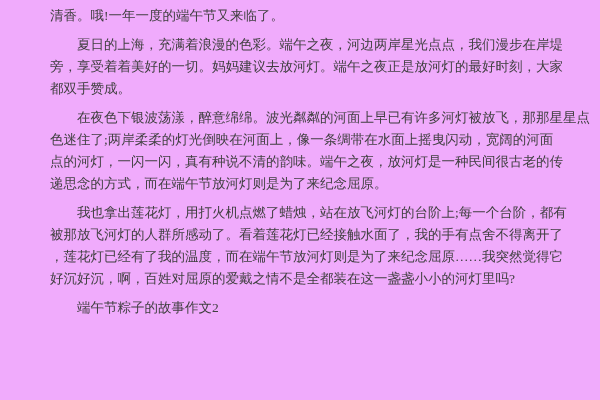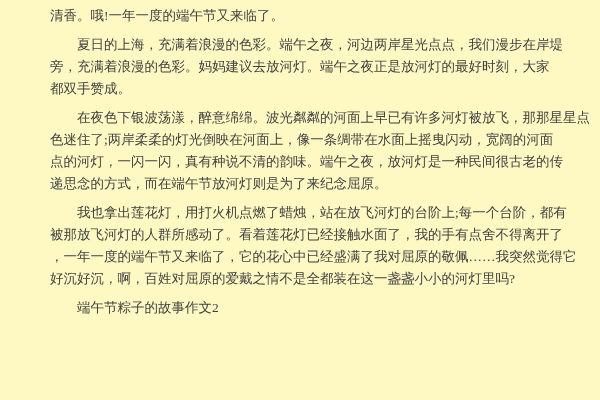--- a/index.html
+++ b/index.html
@@ -41,37 +41,37 @@
     text-align-last: justify;
     text-justify: inter-character;
   }
   .para.indent .line:first-child {
     padding-left: 27px;
   }
 </style>
 </head>
 <body>
 
-<div class="page" style="background: #fef9c3; color: rgb(63, 63, 63);">
+<div class="page" style="background: #f0abfc; color: rgb(63, 63, 63);">
     <div class="para">
       <div class="line">清香。哦!一年一度的端午节又来临了。</div>
     </div>
     <div class="para indent">
       <div class="line fill">夏日的上海，充满着浪漫的色彩。端午之夜，河边两岸星光点点，我们漫步在岸堤</div>
-      <div class="line fill">旁，充满着浪漫的色彩。妈妈建议去放河灯。端午之夜正是放河灯的最好时刻，大家</div>
+      <div class="line fill">旁，享受着着美好的一切。妈妈建议去放河灯。端午之夜正是放河灯的最好时刻，大家</div>
       <div class="line">都双手赞成。</div>
     </div>
     <div class="para indent">
       <div class="line fill">在夜色下银波荡漾，醉意绵绵。波光粼粼的河面上早已有许多河灯被放飞，那那星星点</div>
       <div class="line fill">色迷住了;两岸柔柔的灯光倒映在河面上，像一条绸带在水面上摇曳闪动，宽阔的河面</div>
       <div class="line fill">点的河灯，一闪一闪，真有种说不清的韵味。端午之夜，放河灯是一种民间很古老的传</div>
       <div class="line">递思念的方式，而在端午节放河灯则是为了来纪念屈原。</div>
     </div>
     <div class="para indent">
       <div class="line fill">我也拿出莲花灯，用打火机点燃了蜡烛，站在放飞河灯的台阶上;每一个台阶，都有</div>
       <div class="line fill">被那放飞河灯的人群所感动了。看着莲花灯已经接触水面了，我的手有点舍不得离开了</div>
-      <div class="line fill">，一年一度的端午节又来临了，它的花心中已经盛满了我对屈原的敬佩……我突然觉得它</div>
+      <div class="line fill">，莲花灯已经有了我的温度，而在端午节放河灯则是为了来纪念屈原……我突然觉得它</div>
       <div class="line">好沉好沉，啊，百姓对屈原的爱戴之情不是全都装在这一盏盏小小的河灯里吗?</div>
     </div>
     <div class="para indent">
       <div class="line">端午节粽子的故事作文2</div>
     </div>
   </div>
 
 </body></html>

